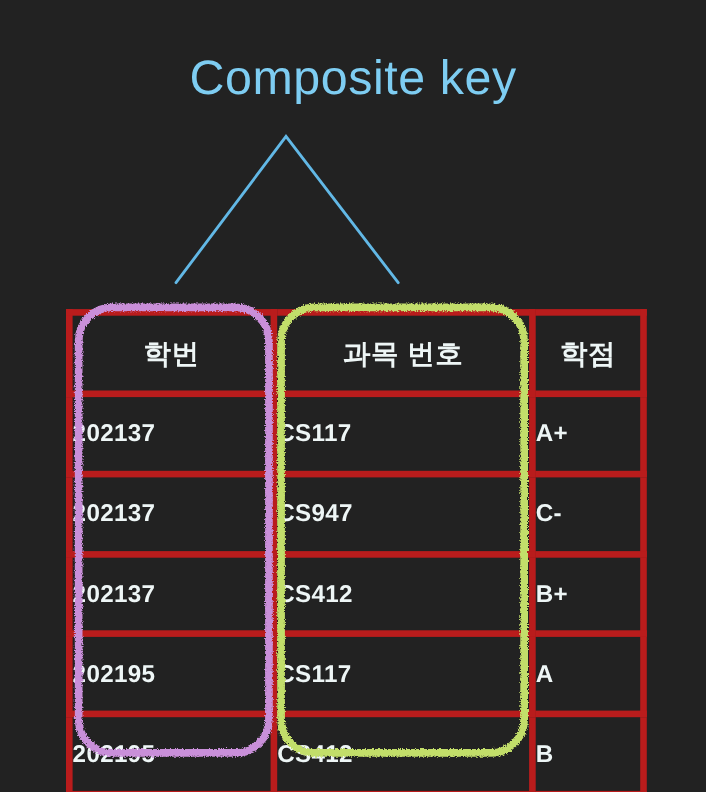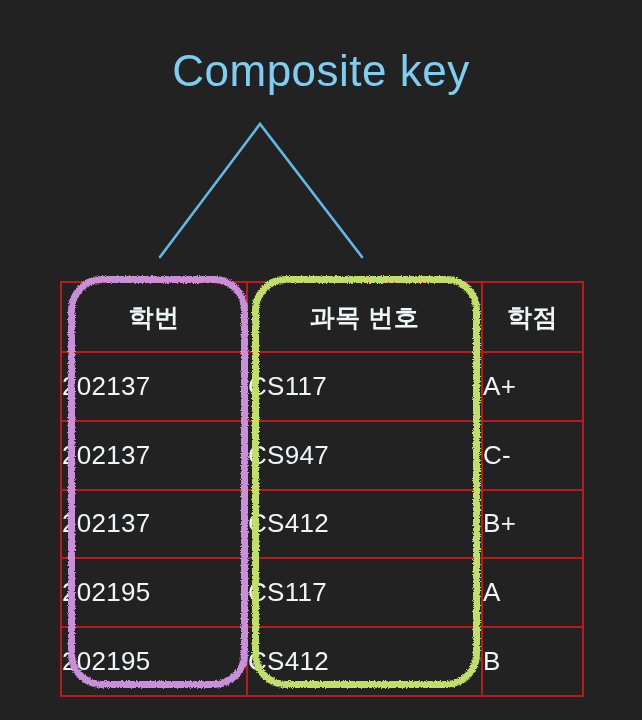--- a/index.html
+++ b/index.html
@@ -55,36 +55,36 @@
     width: 522px;
     height: 402px;
   }
   table.grid {
     border-collapse: collapse;
     width: 522px;
     height: 402px;
     table-layout: fixed;
   }
   table.grid td, table.grid th {
-    border: 2px solid #b91c1c;
+    border: 6px solid #b91c1c;
     color: #eef6f6;
     vertical-align: middle;
     padding: 0;
     background: transparent;
   }
   table.grid th {
     height: 68px;
     font-size: 25px;
     font-weight: 700;
     letter-spacing: 0.5px;
   }
   table.grid td {
     height: 66.8px;
-    font-size: 26px;
-    font-weight: 400;
+    font-size: 22px;
+    font-weight: 700;
     letter-spacing: 0.3px;
   }
   col.c-sid    { width: 186px; }
   col.c-course { width: 235px; }
   col.c-grade  { width: 101px; }
 
   
   .hl {
     position: absolute;
     border-radius: 34px;

